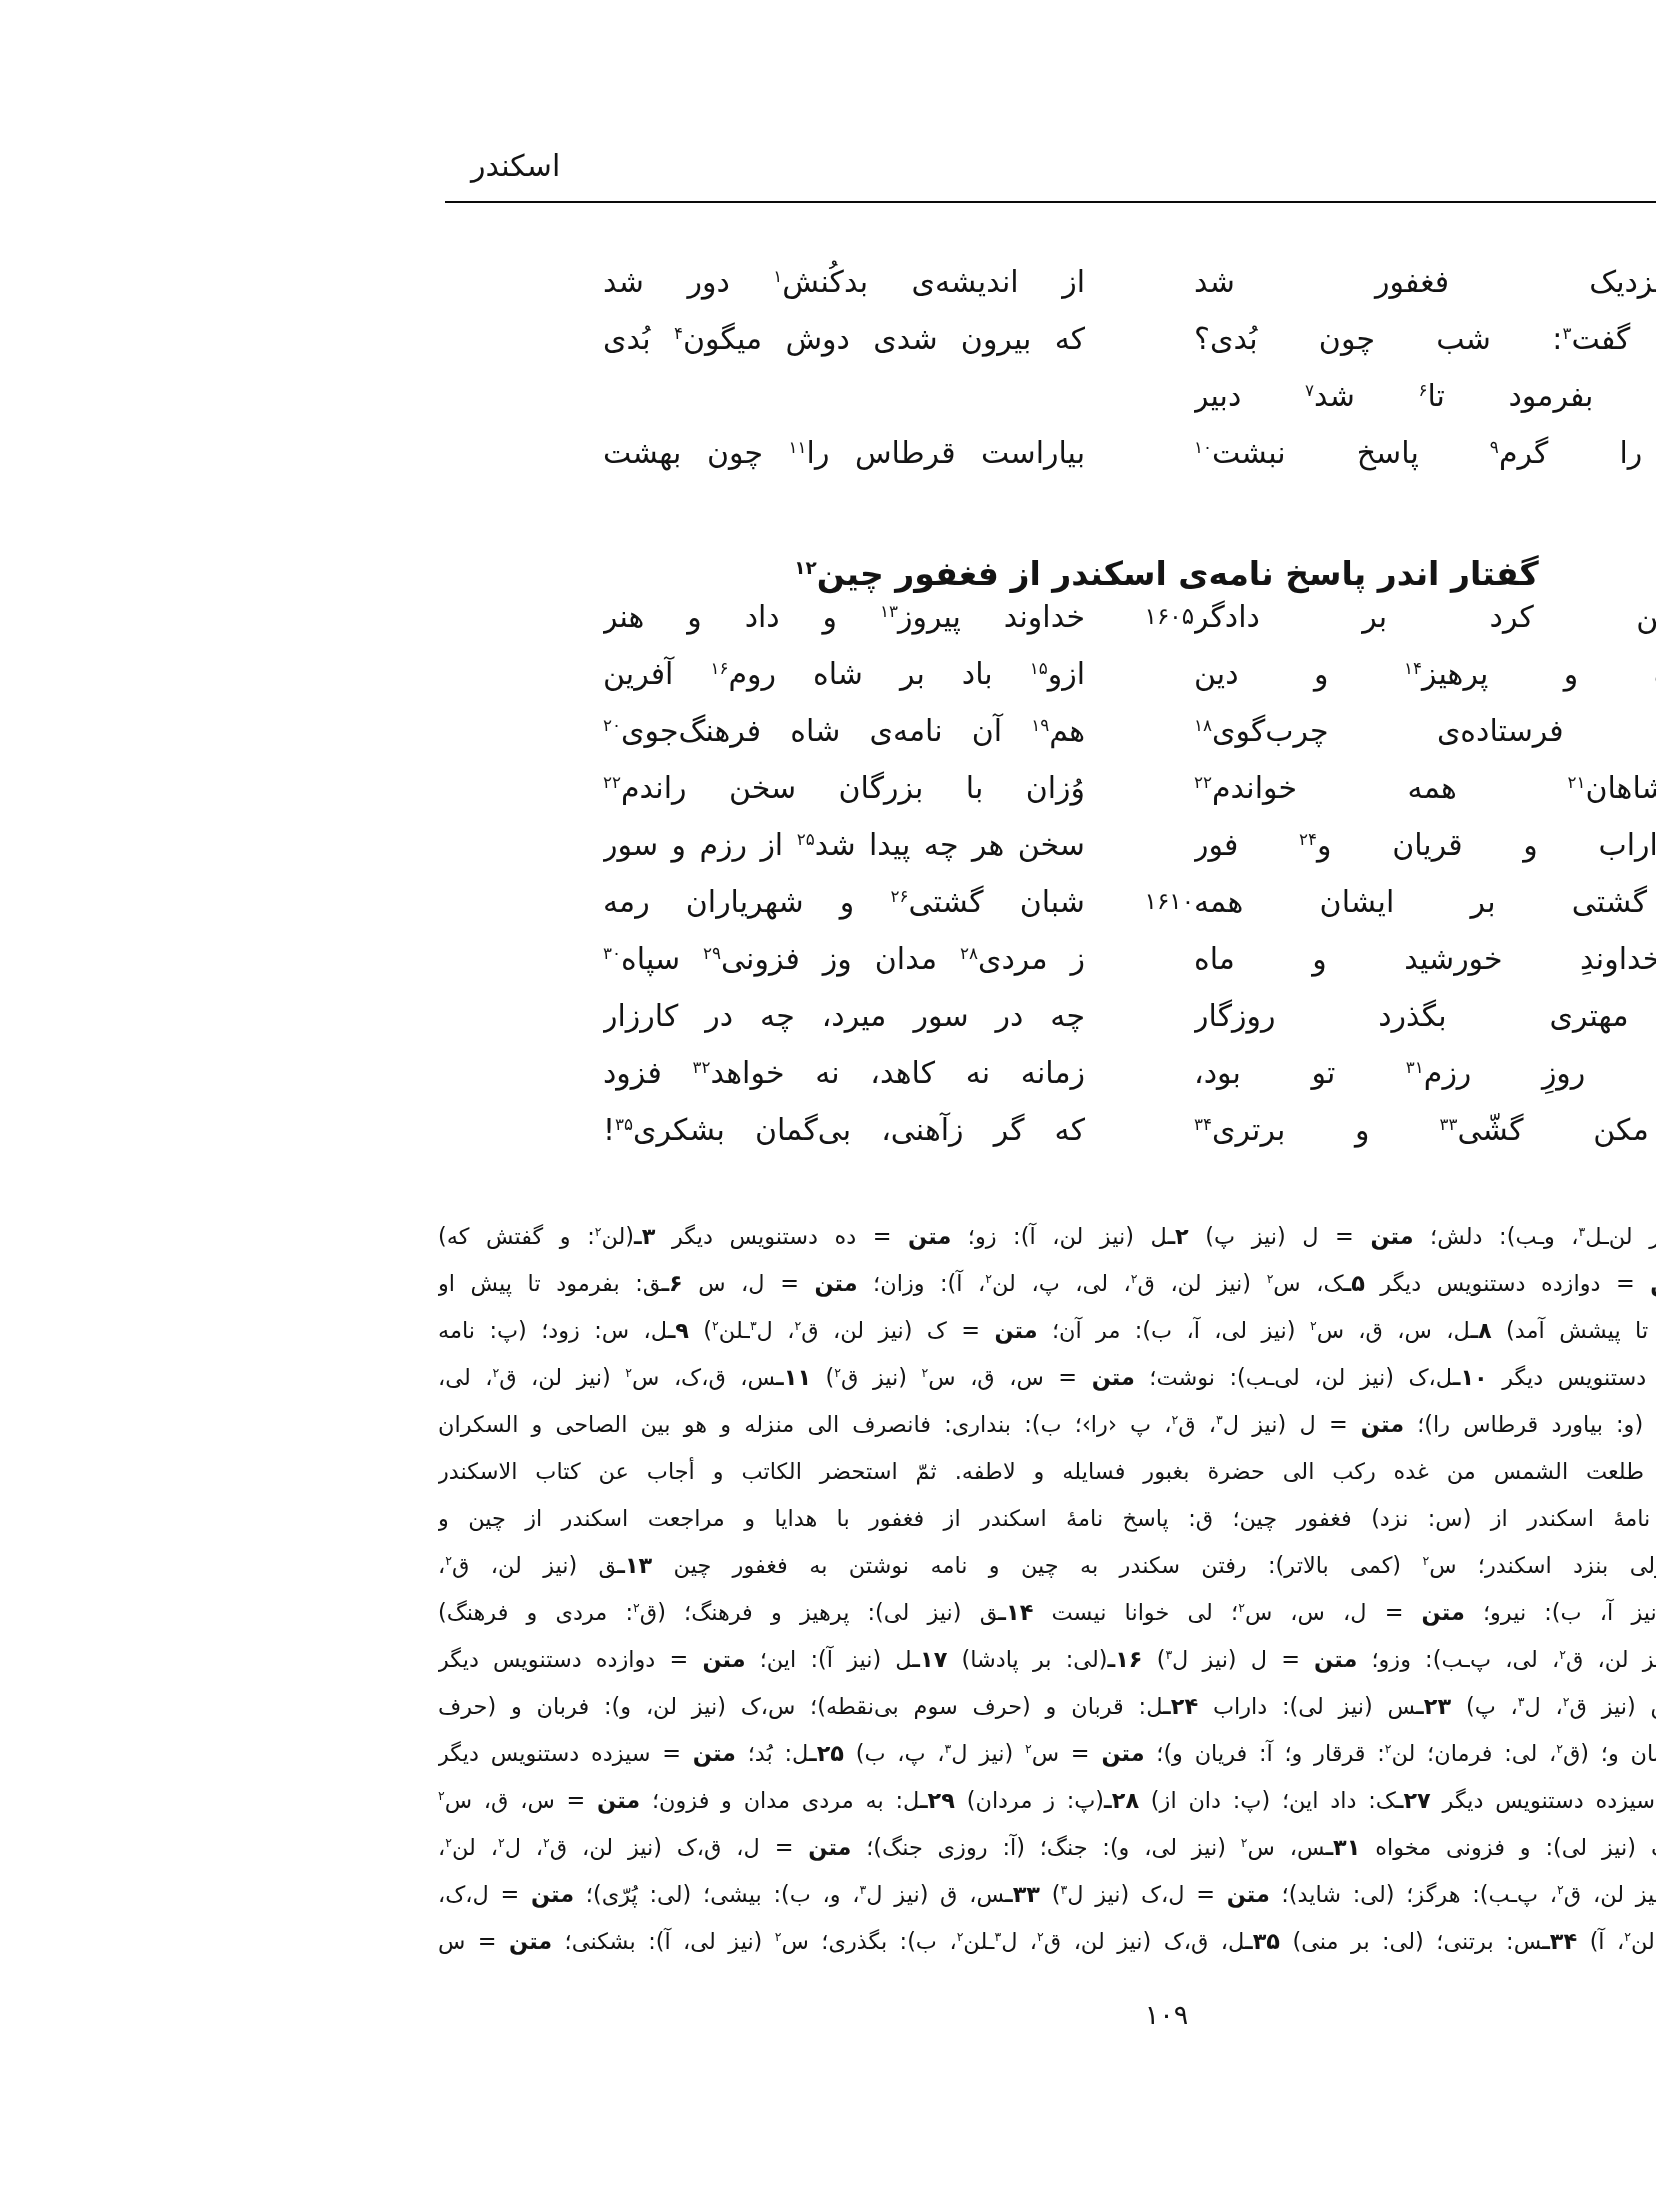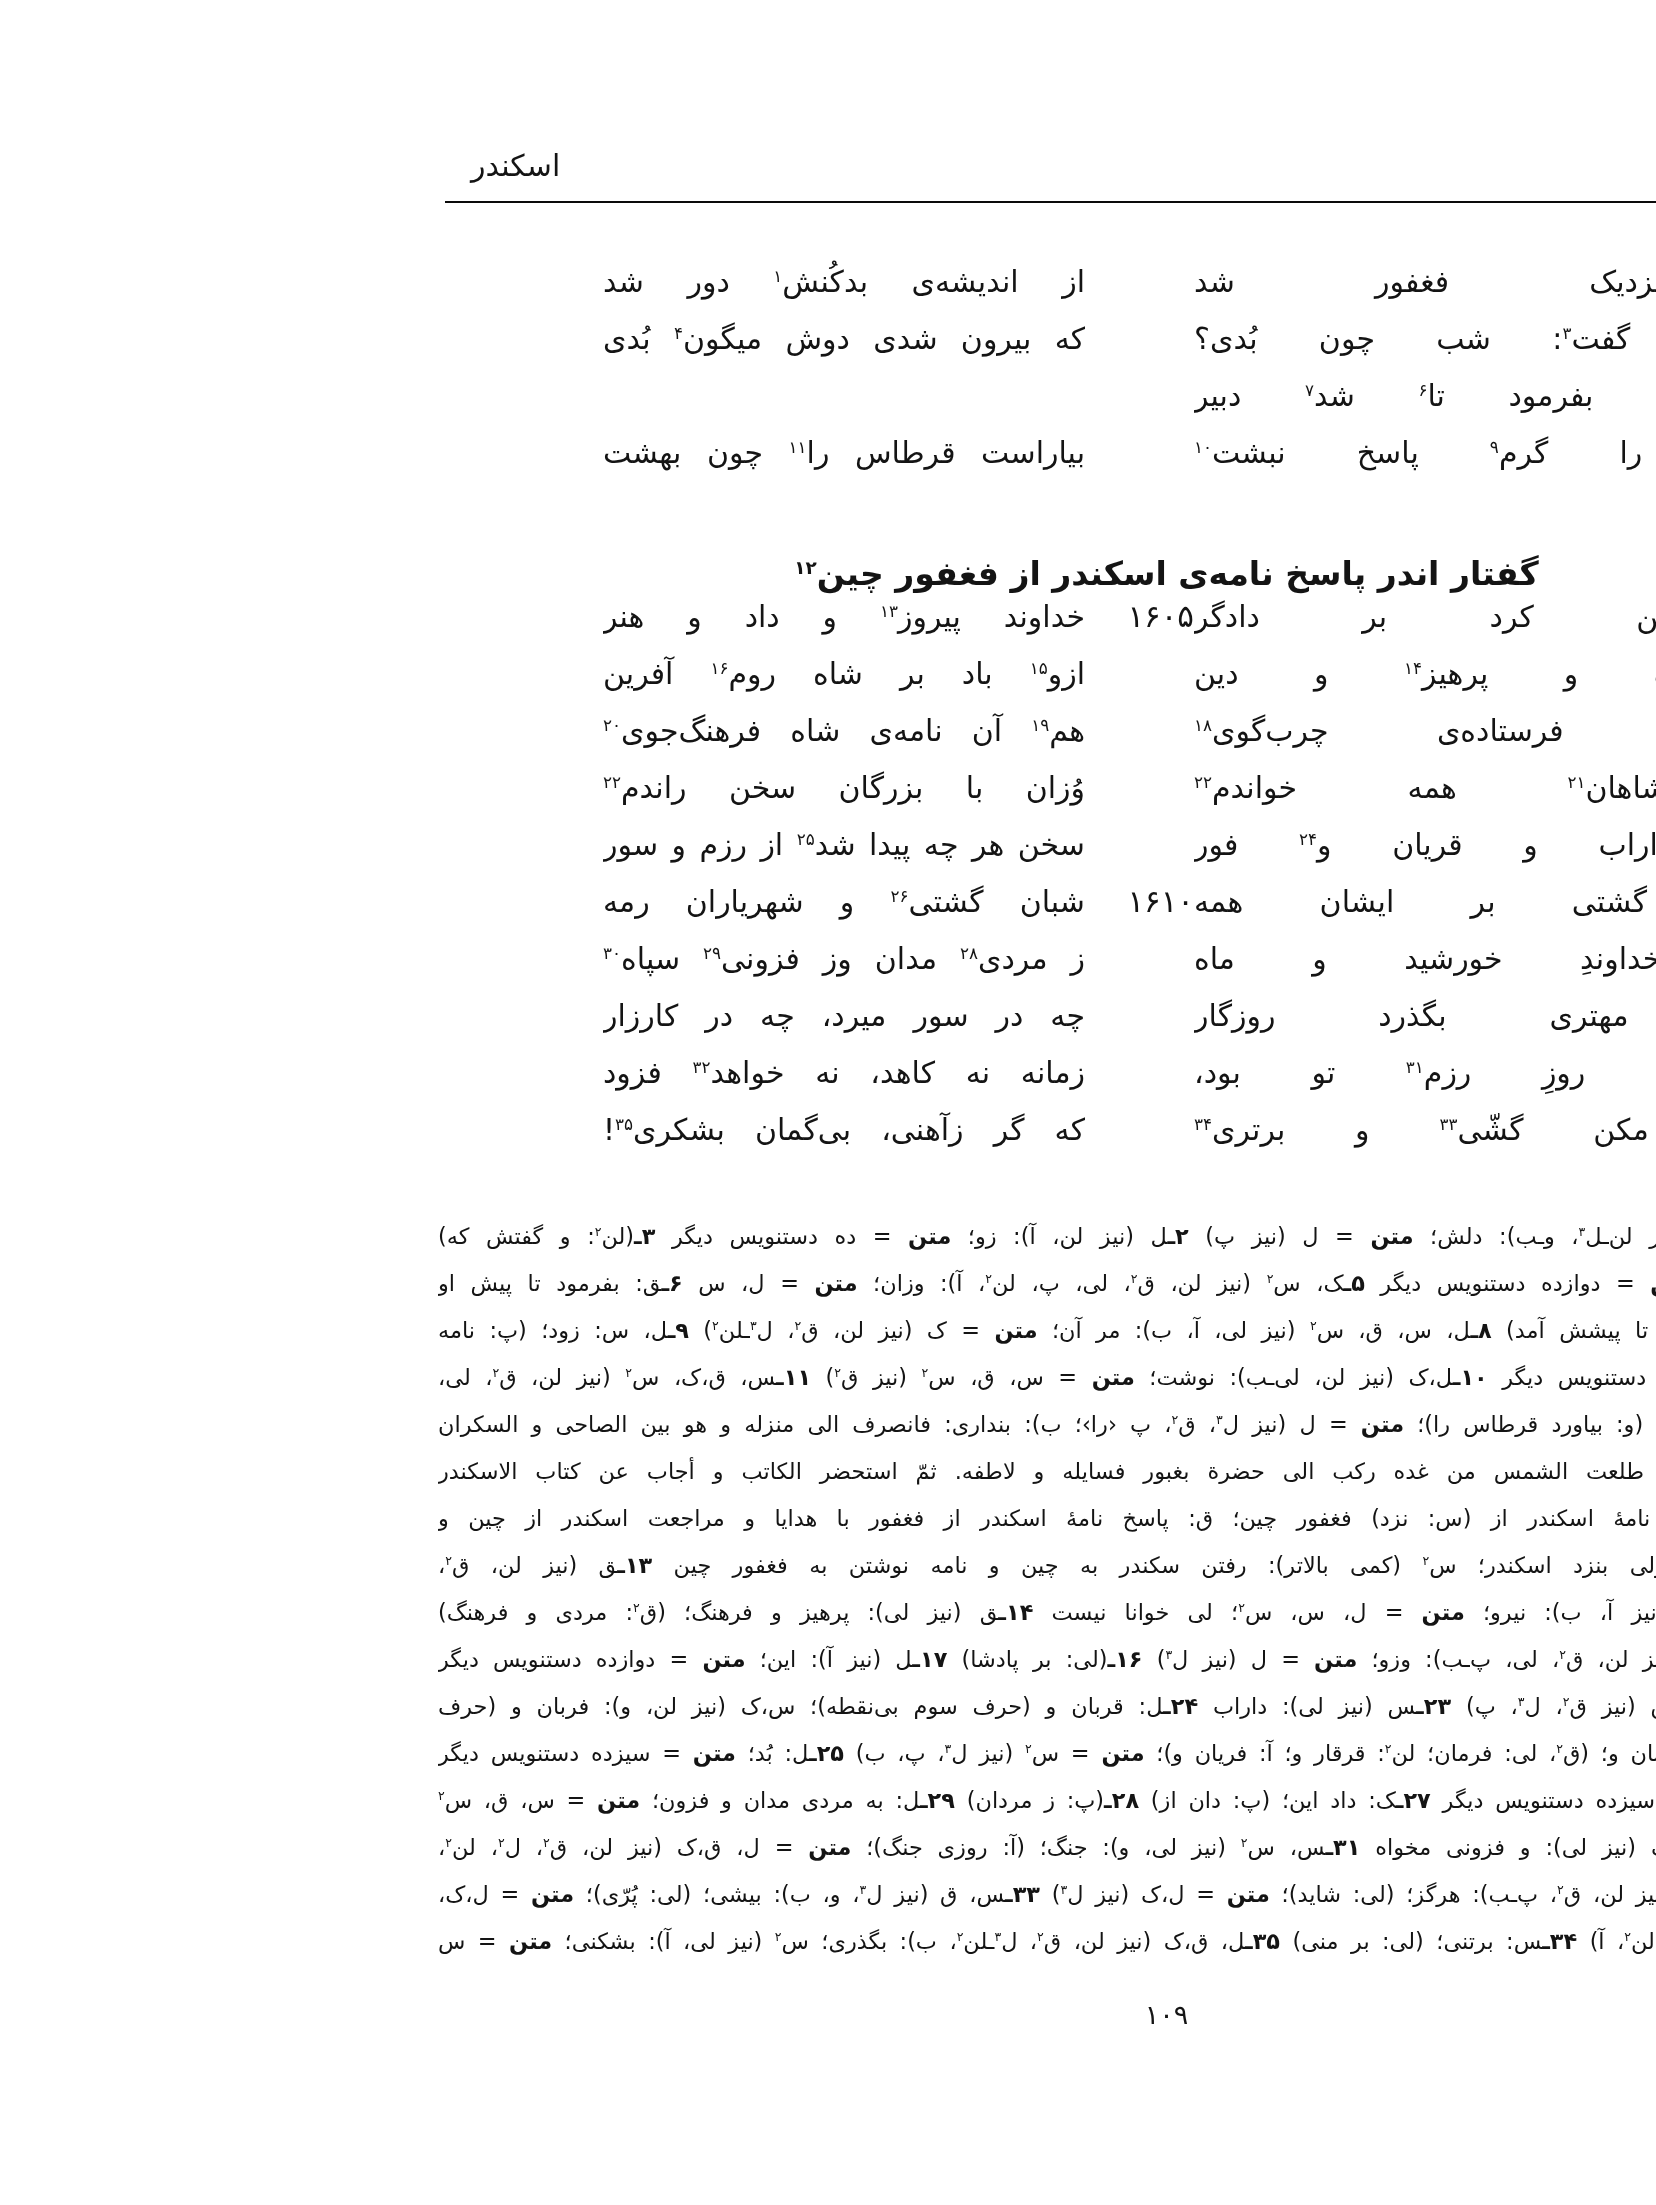--- a/index.html
+++ b/index.html
@@ -22,21 +22,21 @@
   }
 
   .poem{position:absolute;left:265px;width:1290px;direction:rtl;}
   .verse-row{display:grid;grid-template-columns:699px 109px 482px;height:57px;align-items:center;}
   .hemi{
     font-size:30px;line-height:57px;white-space:normal;
     text-align:justify;text-align-last:justify;
     overflow:hidden;height:57px;
   }
   .vnum{
-    font-size:31px;line-height:57px;text-align:right;height:57px;
+    font-size:23px;line-height:57px;text-align:right;height:57px;
     padding-left:4.1px;
   }
   sup{font-size:0.56em;vertical-align:0.62em;line-height:0;}
 
   .section-heading{
     position:absolute;left:102px;top:513px;width:1453px;
     text-align:center;font-size:33px;font-weight:700;line-height:48px;margin-top:37px;
   }
 
   .footnotes{position:absolute;left:100px;top:1213px;width:1438px;direction:rtl;}

